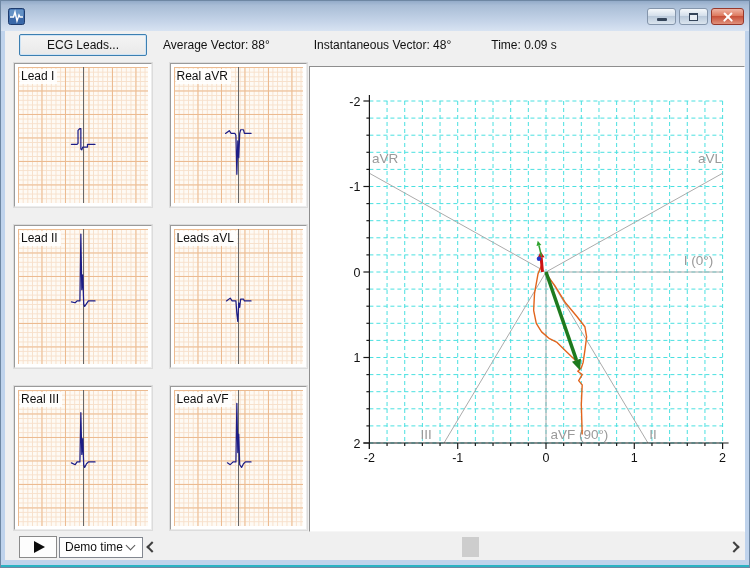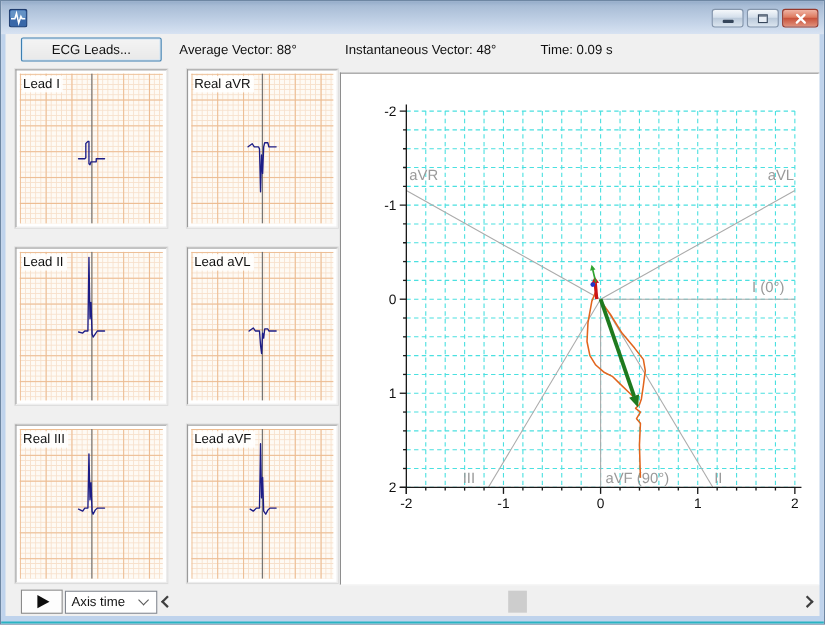--- a/index.html
+++ b/index.html
@@ -135,21 +135,21 @@
             </svg>
             <span class="leadlabel">Lead II</span>
           </div>
         </div>
         <div class="tile">
           <div class="paper">
             <div class="centerline"></div>
             <svg class="wavesvg" viewBox="0 0 137 146" preserveAspectRatio="none">
               <polyline points="55.5,77.38000000000001 59.5,74.38000000000001 61.5,77.38000000000001 65.5,77.38000000000001 66.5,91.38000000000001 67.5,99.38000000000001 68.5,79.38000000000001 69.5,84.38000000000001 70.5,75.38000000000001 73.5,75.38000000000001 74.5,77.38000000000001 81.5,77.38000000000001" fill="none" stroke="#1c1c86" stroke-width="1.3" stroke-linejoin="round" stroke-linecap="round"></polyline>
             </svg>
-            <span class="leadlabel">Lead aVL</span>
+            <span class="leadlabel">Leads aVL</span>
           </div>
         </div>
         <div class="tile">
           <div class="paper">
             <div class="centerline"></div>
             <svg class="wavesvg" viewBox="0 0 137 146" preserveAspectRatio="none">
               <polyline points="56.5,78.38000000000001 60.5,80.38000000000001 62.5,77.38000000000001 65.5,77.38000000000001 66.5,24.38000000000001 67.5,69.38000000000001 68.5,52.38000000000001 69.5,80.38000000000001 70.5,83.38000000000001 72.5,79.38000000000001 74.5,77.38000000000001 81.5,77.38000000000001" fill="none" stroke="#1c1c86" stroke-width="1.3" stroke-linejoin="round" stroke-linecap="round"></polyline>
             </svg>
             <span class="leadlabel">Real III</span>
           </div>
@@ -296,21 +296,21 @@
             <polygon points="270.0595510903739,303.46059601732486 261.9272399197128,294.634185930345 270.9997600802872,291.495814069655" fill="#1e7a1e"></polygon>
           </g>
         </svg></div>
   </div>
 
   <div class="bottombar">
     <button class="play">
         <span class="tri"></span>
       </button>
     <div class="combo">
-      <span>Axis time</span>
+      <span>Demo time</span>
       <span class="chev"></span>
     </div>
     <div class="scroll">
       <span class="sarrow left">
           <span class="chevL"></span>
         </span>
       <span class="thumb" style="left: 53%;"></span>
       <span class="sarrow right">
           <span class="chevR"></span>
         </span>

